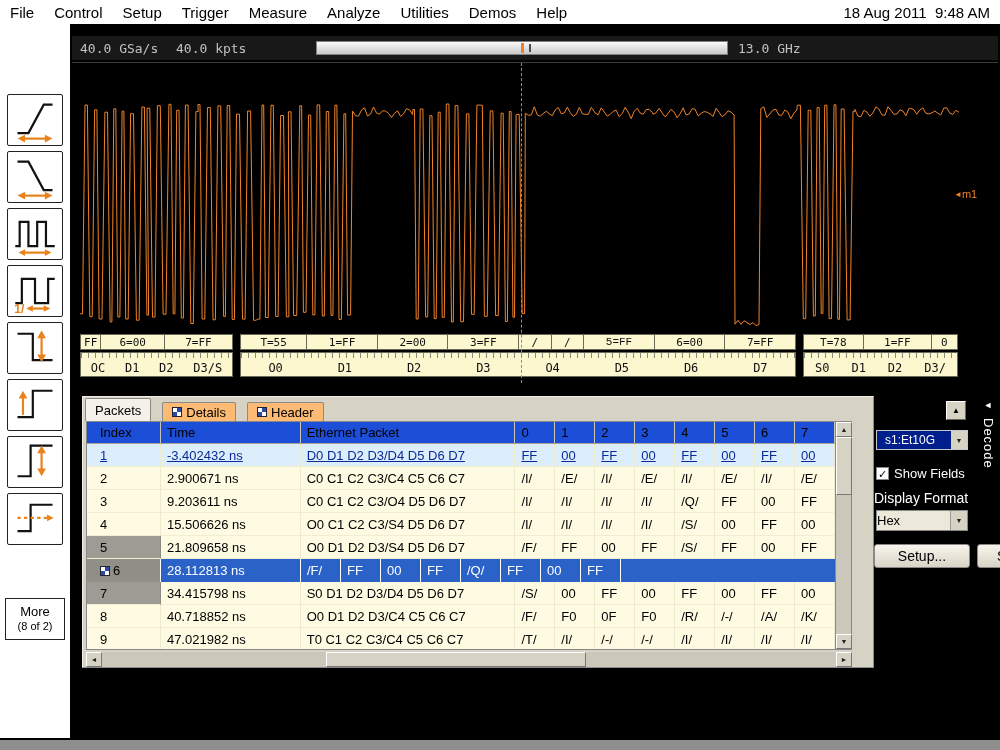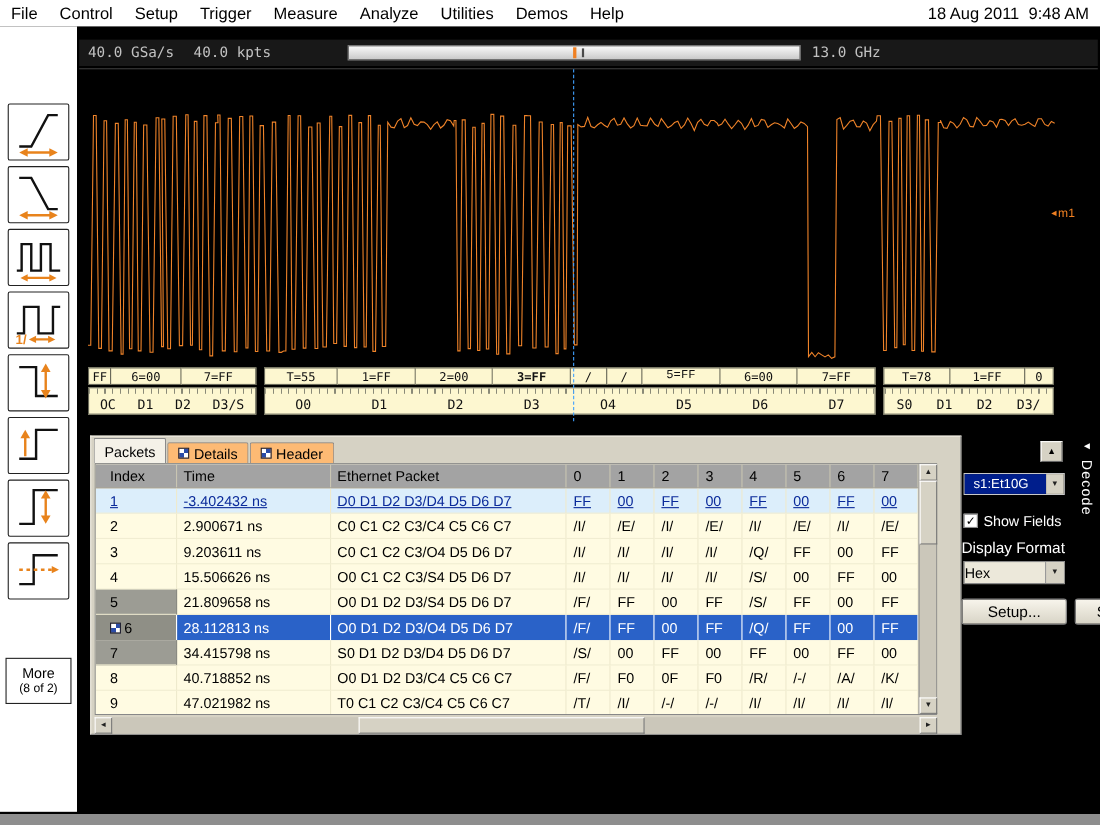--- a/index.html
+++ b/index.html
@@ -48,28 +48,28 @@
   .g0{left:8px;width:153px}
   .g1{left:168px;width:556px}
   .g2{left:731px;width:155px}
   .lane-cell{flex:1 1 0;background:#fdf7d0;border:1px solid #6a6a5a;border-left:none;color:#111;font-family:"DejaVu Sans Mono",monospace;font-size:11px;display:flex;align-items:center;justify-content:center;white-space:nowrap;overflow:hidden}
   .lane-group .lane-cell:first-child{border-left:1px solid #6a6a5a}
   .lane-bytes{justify-content:space-around;font-size:12px;position:relative;padding-top:6px}
   .lane-bytes::before{content:"";position:absolute;left:0;top:0;right:0;height:5px;background:repeating-linear-gradient(90deg,#8a8a78 0 1px,transparent 1px 7px)}
 
   
   #packets-panel{position:absolute;left:12px;top:372px;width:792px;height:272px;background:#d6d2c4;border:1px solid #8a8a8a;border-top-color:#f0ede4;border-left-color:#f0ede4;z-index:8}
-  #tabs{position:absolute;left:2px;top:1px;height:23px;display:flex;align-items:flex-end;gap:1px}
+  #tabs{position:absolute;left:2px;top:1px;height:23px;display:flex;align-items:flex-end;gap:11px}
   .tab{height:19px;padding:0 9px;background:#fdba74;border:1px solid #8a8a8a;border-bottom:none;border-radius:2px 2px 0 0;font-size:13px;display:flex;align-items:center;gap:4px;cursor:pointer}
   .tab.active{height:23px;background:#f4f1e8}
   .grid-ic{display:inline-block;width:10px;height:10px;border:1px solid #223;background:conic-gradient(#2a4ba8 0 90deg,#fff 90deg 180deg,#2a4ba8 180deg 270deg,#fff 270deg)}
 
   #table{position:absolute;left:3px;top:24px;width:766px;height:229px;background:#fffbe2;border:1px solid #888;display:flex}
   #grid{width:749px;overflow:hidden}
-  #thead{display:flex;height:22px;background:#a3a3a3;border-bottom:1px solid #a8a496}
+  #thead{display:flex;height:22px;background:#1d4ed8;border-bottom:1px solid #a8a496}
   .th{font-size:13px;color:#000;display:flex;align-items:center;padding-left:6px;border-right:1px solid #c9c5b2;white-space:nowrap;overflow:hidden}
   .th.c0{padding-left:13px}
   #tbody{height:205px;overflow:hidden}
   .tr{display:flex;height:23px;background:#fffbe2;cursor:default}
   .td{font-size:13px;color:#000;display:flex;align-items:center;padding-left:6px;border-right:1px solid #eeeacd;border-bottom:1px solid #f1edd2;white-space:nowrap;overflow:hidden}
   .c0{width:74px}.c1{width:140px}.c2{width:215px}.cb{width:40px}
   .td.ix{padding-left:13px;gap:3px}
   .td.ix.g{background:#9c9c94;border-right-color:#8a8a82}
   .tr.lnk{background:#dceefb}
   .tr.lnk .td{color:#0a2a9a;text-decoration:underline}
@@ -203,21 +203,21 @@
       <div class="lane-row" id="lane1">
           <div class="lane-group g0">
             <div class="lane-cell" style="flex-grow: 20;">FF</div>
             <div class="lane-cell" style="flex-grow: 64;">6=00</div>
             <div class="lane-cell" style="flex-grow: 69;">7=FF</div>
           </div>
           <div class="lane-group g1">
             <div class="lane-cell" style="flex-grow: 60;">T=55</div>
             <div class="lane-cell" style="flex-grow: 64;">1=FF</div>
             <div class="lane-cell" style="flex-grow: 64;">2=00</div>
-            <div class="lane-cell" style="flex-grow: 64; font-weight: bold;">3=FF</div>
+            <div class="lane-cell" style="flex-grow: 64;">3=FF</div>
             <div class="lane-cell" style="flex-grow: 29;">/</div>
             <div class="lane-cell" style="flex-grow: 29;">/</div>
             <div class="lane-cell" style="flex-grow: 64; font-family: Liberation Mono, monospace;">5=FF</div>
             <div class="lane-cell" style="flex-grow: 64;">6=00</div>
             <div class="lane-cell" style="flex-grow: 64;">7=FF</div>
           </div>
           <div class="lane-group g2">
             <div class="lane-cell" style="flex-grow: 56;">T=78</div>
             <div class="lane-cell" style="flex-grow: 64;">1=FF</div>
             <div class="lane-cell" style="flex-grow: 24;">0</div>
@@ -359,21 +359,20 @@
                 <div class="td cb">FF</div>
                 <div class="td cb">00</div>
                 <div class="td cb">FF</div>
               </div>
               <div class="tr sel">
                 <div class="td c0 ix g">
                   <span class="grid-ic"></span>
                   <span>6</span>
                 </div>
                 <div class="td c1">28.112813 ns</div>
-                <div class="td c2">O0 D1 D2 D3/O4 D5 D6 D7</div>
                 <div class="td cb">/F/</div>
                 <div class="td cb">FF</div>
                 <div class="td cb">00</div>
                 <div class="td cb">FF</div>
                 <div class="td cb">/Q/</div>
                 <div class="td cb">FF</div>
                 <div class="td cb">00</div>
                 <div class="td cb">FF</div>
               </div>
               <div class="tr">

